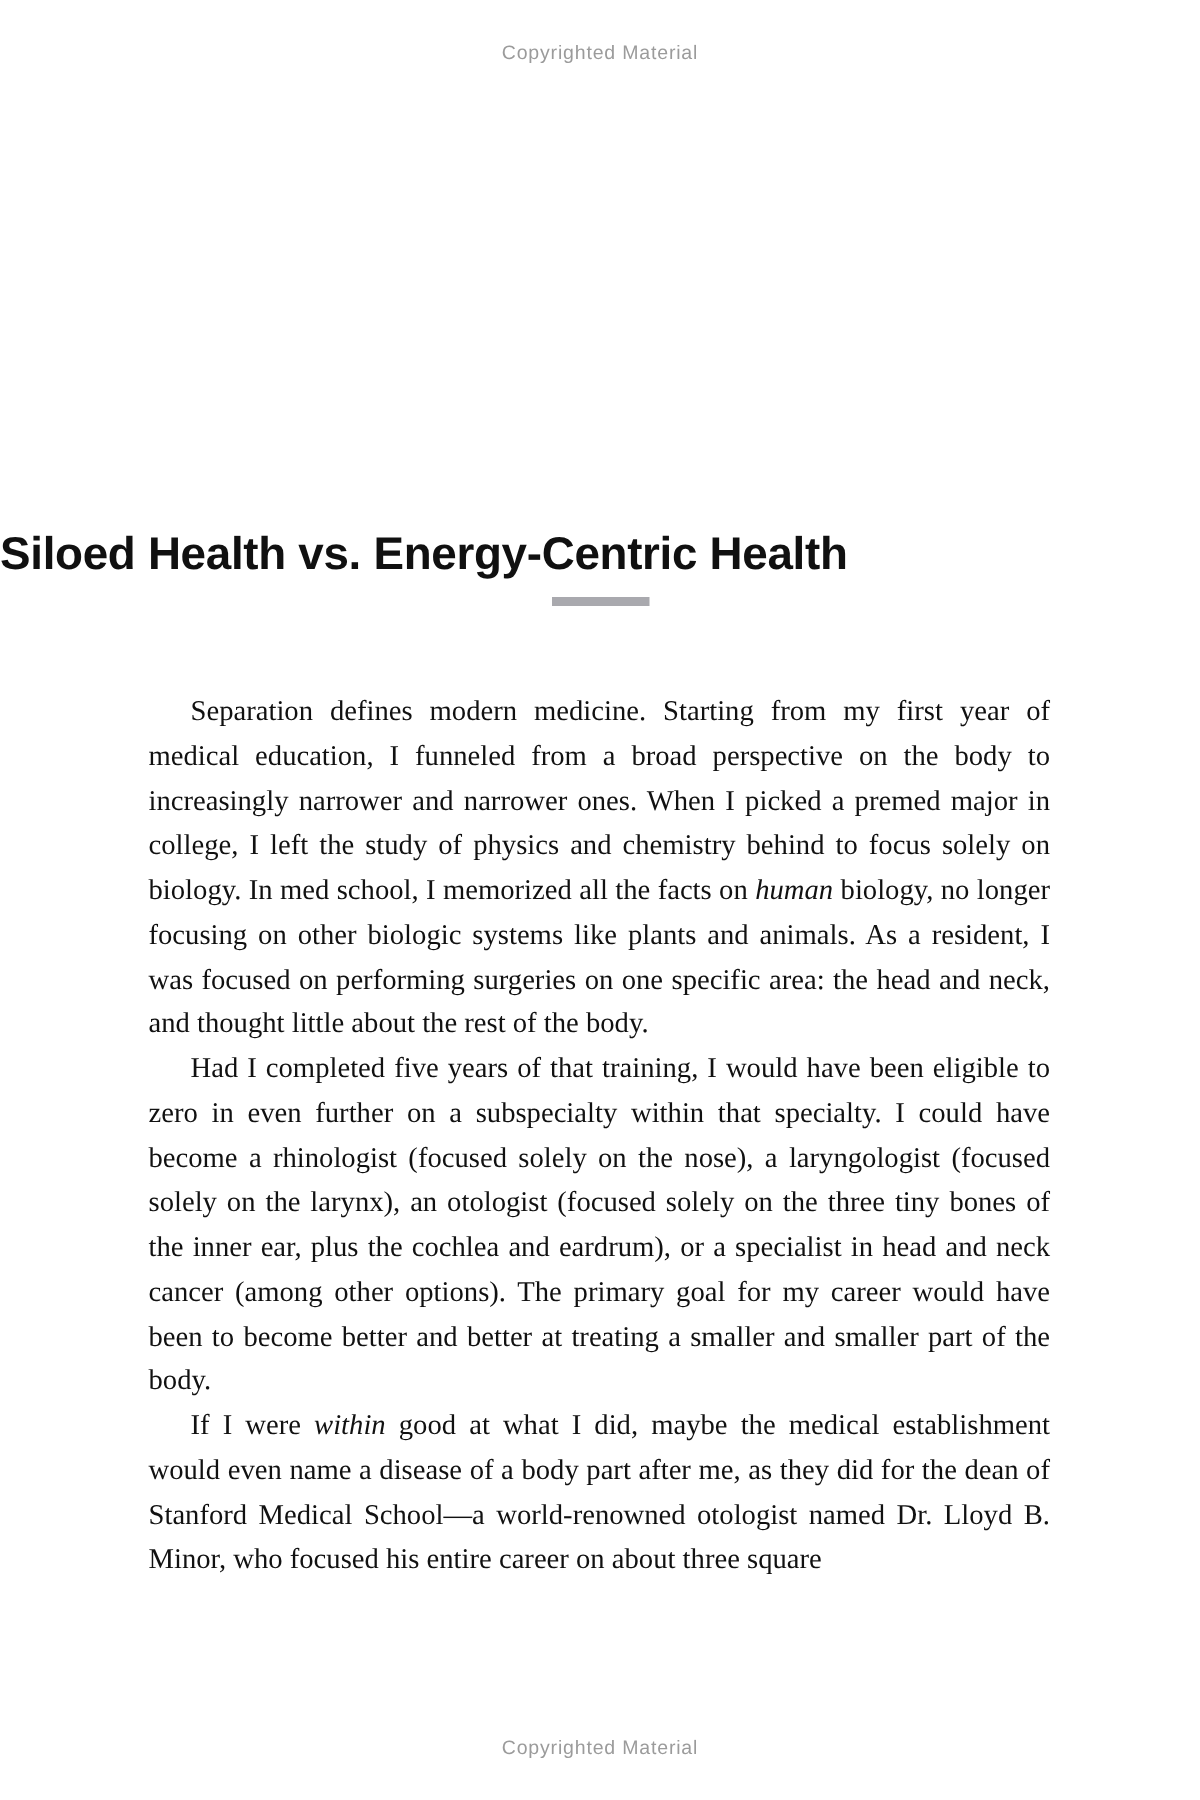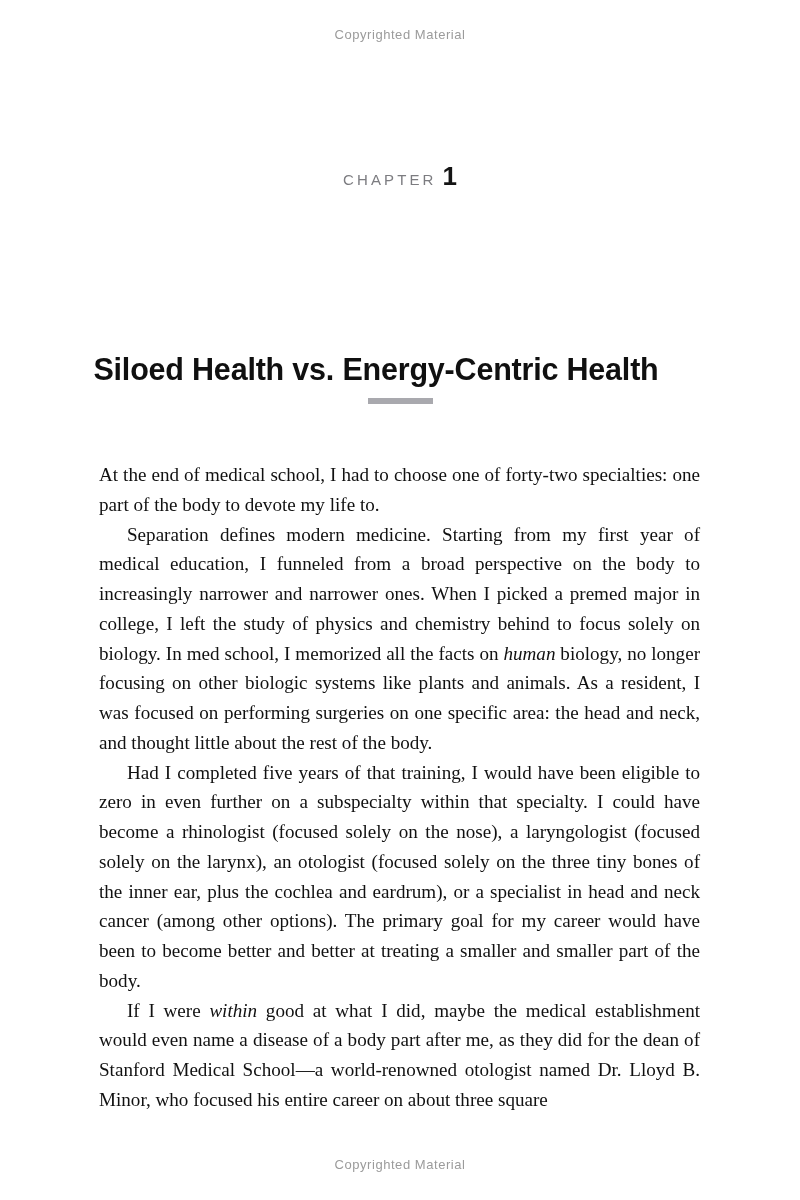--- a/index.html
+++ b/index.html
@@ -62,21 +62,20 @@
     margin-left: 6px;
     vertical-align: baseline;
   }
 
   
   .chapter-title {
     position: absolute;
     top: 332px;
     left: 0;
     width: 752px;
-    text-align: center;
     font-family: "Liberation Sans", "DejaVu Sans", sans-serif;
     font-weight: bold;
     font-size: 30.5px;
     letter-spacing: -0.2px;
     color: #101010;
     white-space: nowrap;
     line-height: 1.15;
   }
 
   
@@ -122,32 +121,28 @@
   }
   .it { font-style: italic; }
 </style>
 </head>
 <body>
 
 <div id="page">
 
   <div class="watermark" id="watermark-top">Copyrighted Material</div>
 
-  <div class="chapter-line">
-    <span class="chapter-word">CHAPTER</span><span class="chapter-number">1</span>
-  </div>
 
   <h1 class="chapter-title">Siloed Health vs. Energy-Centric Health</h1>
 
   <div class="ornament-wrap">
     <span class="ornament-bar"></span>
   </div>
 
   <div id="body-text">
-      <p>At the end of medical school, I had to choose one of forty-two specialties: one part of the body to devote my life to.</p>
       <p class="indented">Separation defines modern medicine. Starting from my first year of medical education, I funneled from a broad perspective on the body to increasingly narrower and narrower ones. When I picked a premed major in college, I left the study of physics and chemistry behind to focus solely on biology. In med school, I memorized all the facts on <span class="it">human</span> biology, no longer focusing on other biologic systems like plants and animals. As a resident, I was focused on performing surgeries on one specific area: the head and neck, and thought little about the rest of the body.</p>
       <p class="indented">Had I completed five years of that training, I would have been eligible to zero in even further on a subspecialty within that specialty. I could have become a rhinologist (focused solely on the nose), a laryngologist (focused solely on the larynx), an otologist (focused solely on the three tiny bones of the inner ear, plus the cochlea and eardrum), or a specialist in head and neck cancer (among other options). The primary goal for my career would have been to become better and better at treating a smaller and smaller part of the body.</p>
       <p class="indented">If I were <span class="it">within</span> good at what I did, maybe the medical establishment would even name a disease of a body part after me, as they did for the dean of Stanford Medical School—a world-renowned otologist named Dr. Lloyd B. Minor, who focused his entire career on about three square</p>
     </div>
 
   <div class="watermark" id="watermark-bottom">Copyrighted Material</div>
 
 </div>
 
 </body></html>

